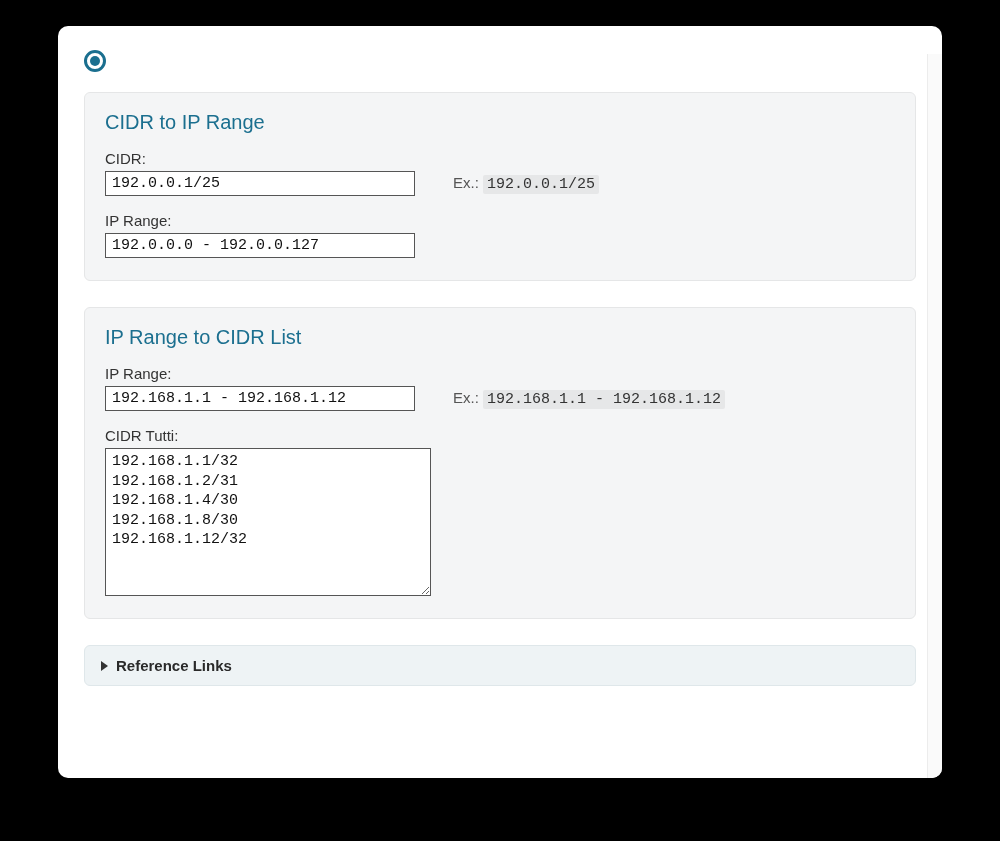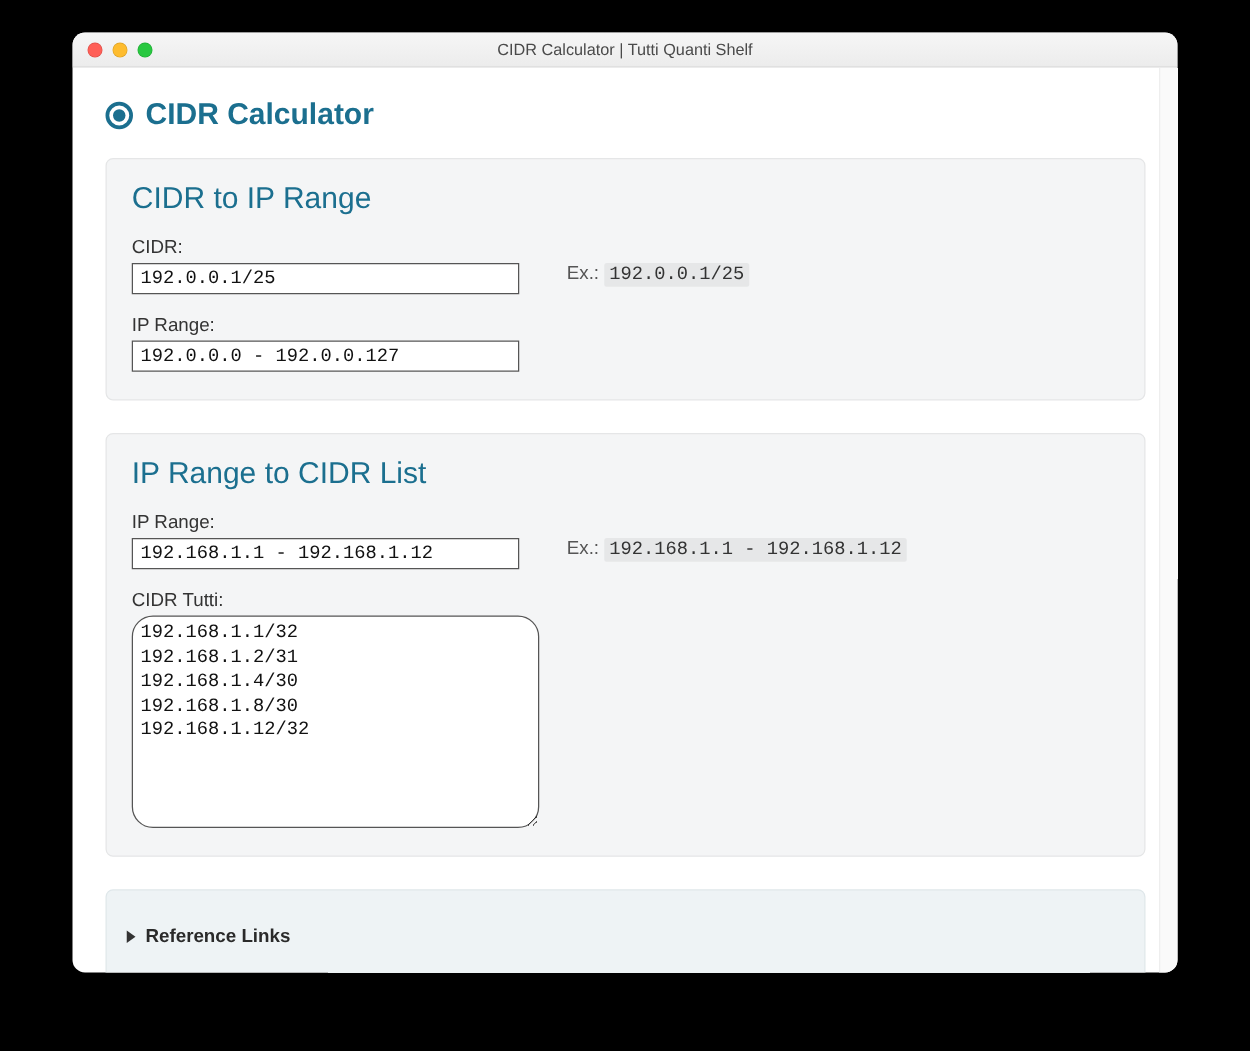--- a/index.html
+++ b/index.html
@@ -78,73 +78,72 @@
     color:#1b6f8f;
   }
   .panel {
     background:#f4f5f6;
     border:1px solid #e5e6e7;
     border-radius:6px;
     padding:18px 20px 22px 20px;
     margin-bottom: 26px;
   }
   .panel-title {
-    font-size:24px;
+    font-size:20px;
     color:#1b6f8f;
     font-weight:500;
     margin-bottom:14px;
   }
   .field-label {
     font-size:15px;
     color:#333;
     margin-bottom:4px;
     margin-top:16px;
   }
   .row {
     display:flex;
-    align-items:flex-start;
+    align-items:center;
     gap:10px;
     margin-bottom:14px;
   }
   .row:last-child { margin-bottom:0; }
   input.mono, textarea.mono {
     font-family: "Menlo","Consolas","Courier New",monospace;
     font-size:15px;
     padding:3px 6px;
     border:1px solid #555;
     background:#fff;
     color:#111;
     width:310px;
   }
   textarea.mono {
     width:326px;
-    height:170px;
+    height:148px;
     resize: both;
     line-height:1.3;
     overflow:auto;
-    border-radius:17px;
   }
   .hint {
     font-size:15px;
     color:#555;
     white-space:nowrap;
     margin-left:28px;
   }
   .hint code {
     font-family:"Menlo","Consolas","Courier New",monospace;
     background:#e6e7e8;
     padding:1px 4px;
     border-radius:2px;
     color:#333;
   }
   .accordion {
     background:#eef3f5;
     border:1px solid #dfe7ea;
     border-radius:6px;
-    padding:28px 16px;
+    padding:11px 16px;
     display:flex;
     align-items:center;
     gap:8px;
     cursor:pointer;
     margin-bottom:8px;
   }
   .disclosure {
     width:0; height:0;
     border-top:5px solid transparent;
     border-bottom:5px solid transparent;
@@ -162,34 +161,25 @@
     width:15px;
     background:#fafafa;
     border-left:1px solid #ececec;
   }
 </style>
 </head>
 <body>
 
 <div class="window">
 
-  <div class="titlebar">
-    <div class="traffic">
-      <div class="dot red"></div>
-      <div class="dot yellow"></div>
-      <div class="dot green"></div>
-    </div>
-    <div class="title">CIDR Calculator | Tutti Quanti Shelf</div>
-  </div>
 
   <div class="content">
 
     <div class="page-header">
       <div class="radio-icon"></div>
-      <div class="page-title">CIDR Calculator</div>
     </div>
 
     <div class="panel">
       <div class="panel-title">CIDR to IP Range</div>
 
       <div class="field-label">CIDR:</div>
       <div class="row">
         <input class="mono" value="192.0.0.1/25" style="">
         <span class="hint">
           <span>Ex.: </span><code>192.0.0.1/25</code>

